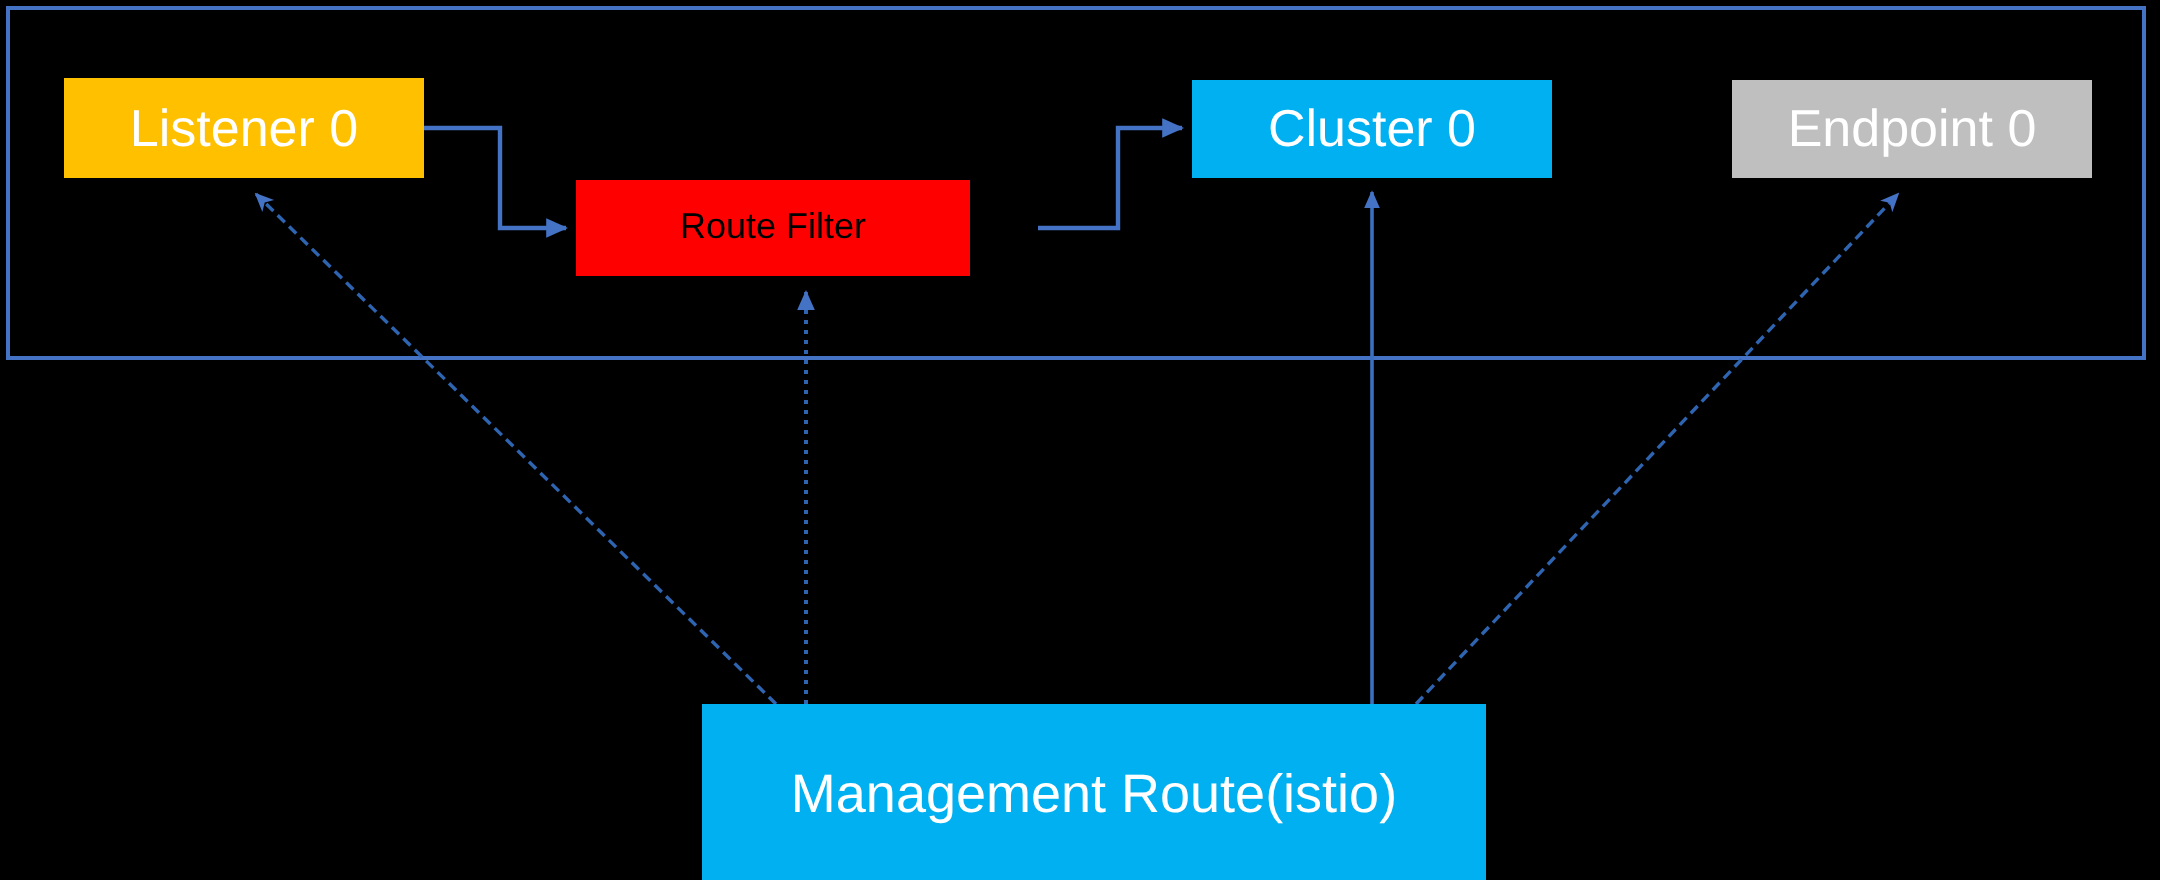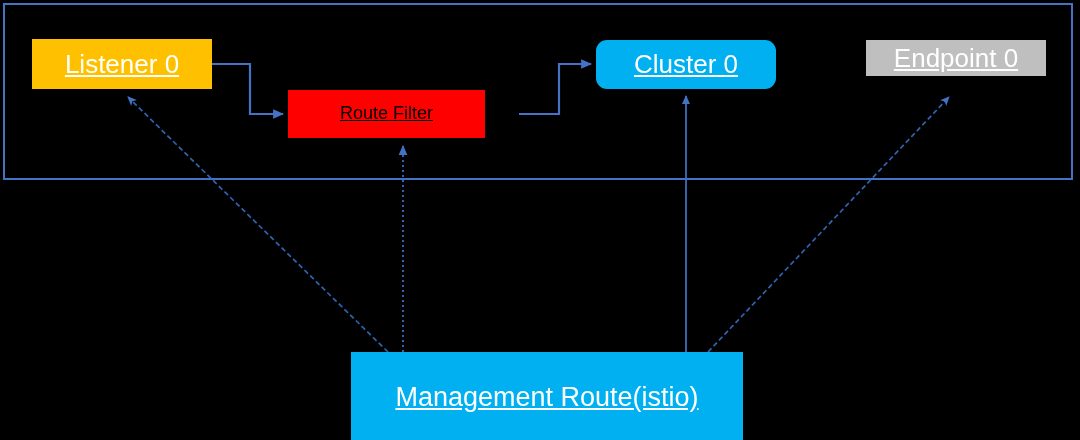--- a/index.html
+++ b/index.html
@@ -28,21 +28,20 @@
     display: flex;
     align-items: center;
     justify-content: center;
     box-sizing: border-box;
     text-align: center;
     line-height: 1.1;
   }
   .node-label {
     display: block;
     white-space: nowrap;
-    text-decoration: underline;
   }
   #data-plane-box {
     position: absolute;
     left: 3px;
     top: 3px;
     width: 1070px;
     height: 177px;
     border: 2px solid #4472C4;
     box-sizing: border-box;
     background: transparent;
@@ -66,27 +65,26 @@
     font-size: 18px;
   }
   #node-cluster {
     left: 596px;
     top: 40px;
     width: 180px;
     height: 49px;
     background: #00B0F0;
     color: #FFFFFF;
     font-size: 26px;
-    border-radius: 11px;
   }
   #node-endpoint {
     left: 866px;
     top: 40px;
     width: 180px;
-    height: 36px;
+    height: 49px;
     background: #BFBFBF;
     color: #FFFFFF;
     font-size: 26px;
   }
   #node-management-server {
     left: 351px;
     top: 352px;
     width: 392px;
     height: 92px;
     background: #00B0F0;

